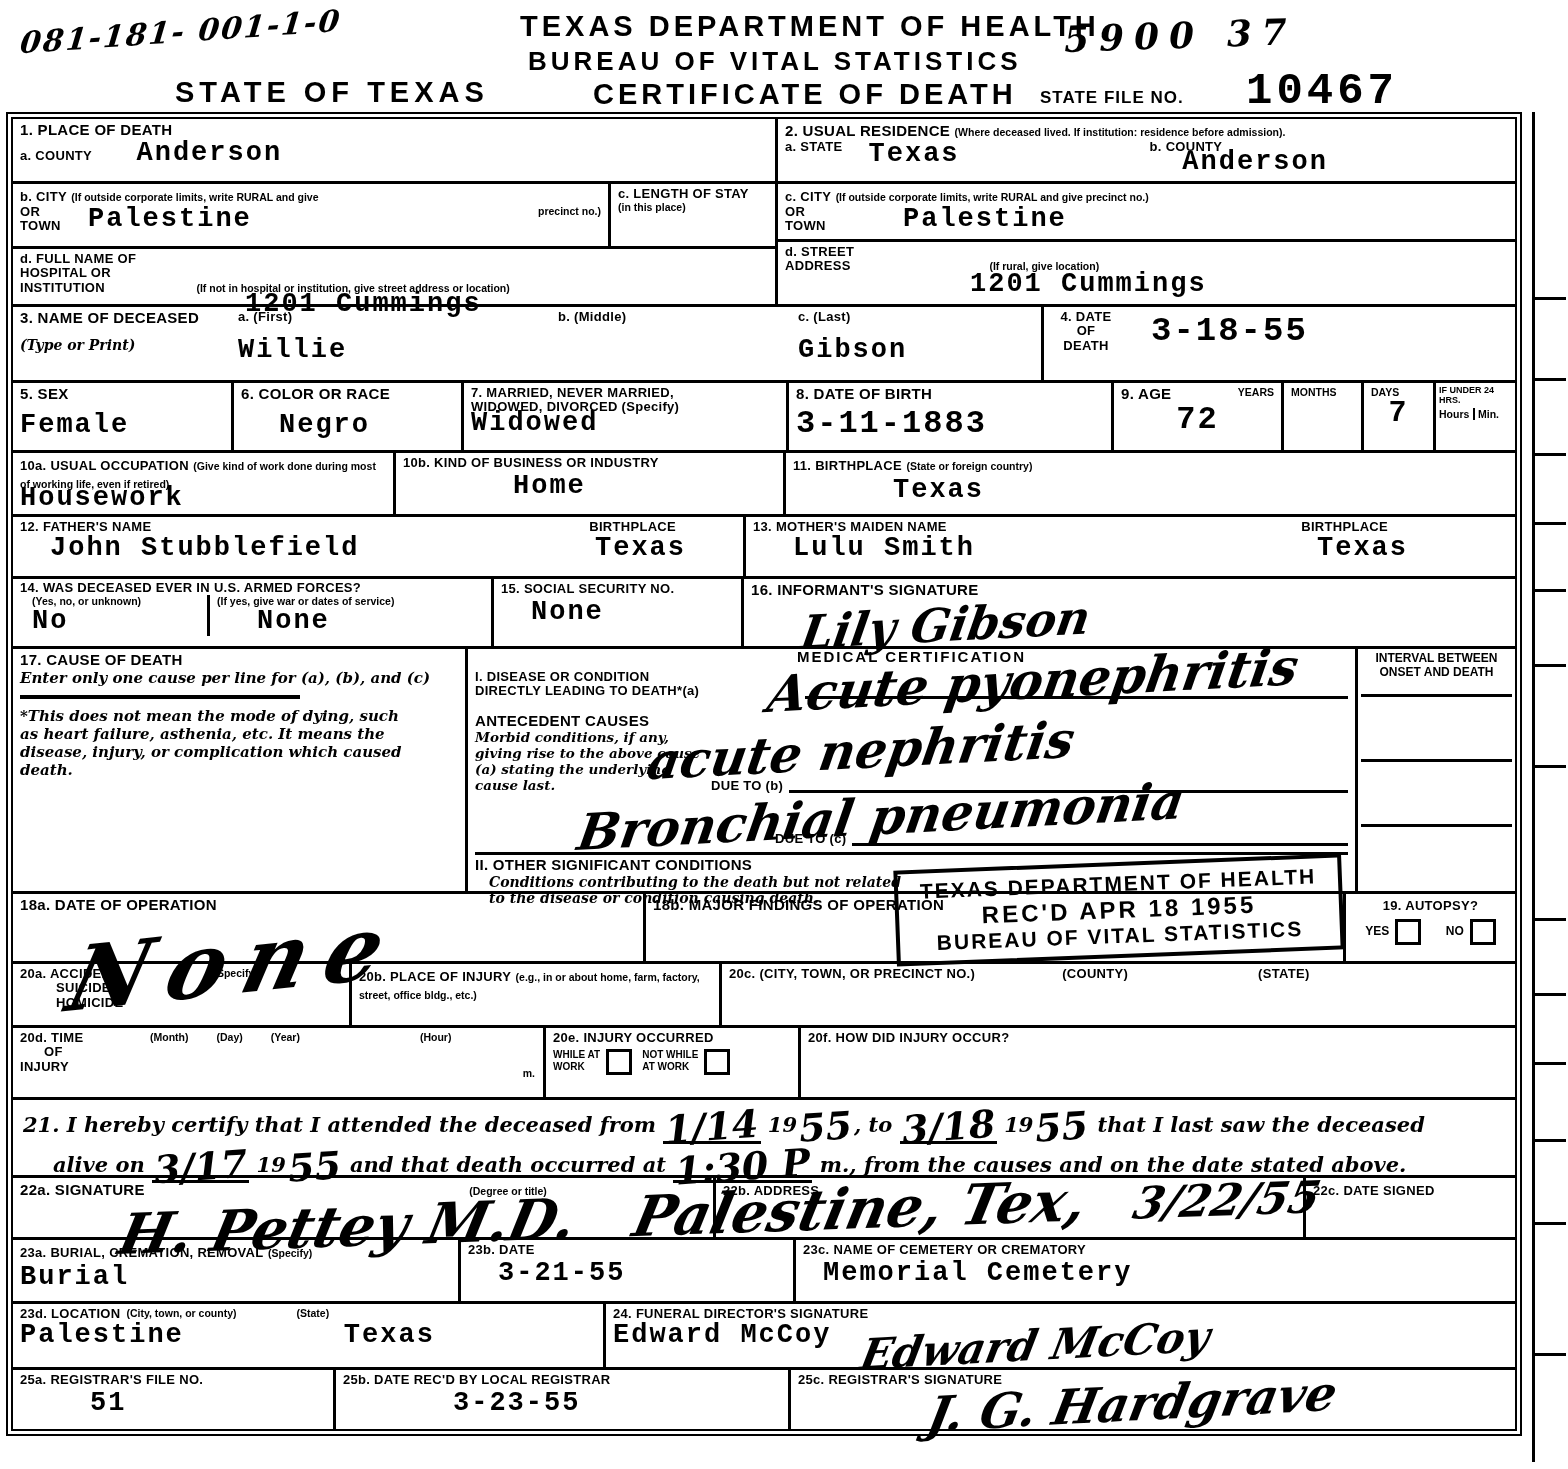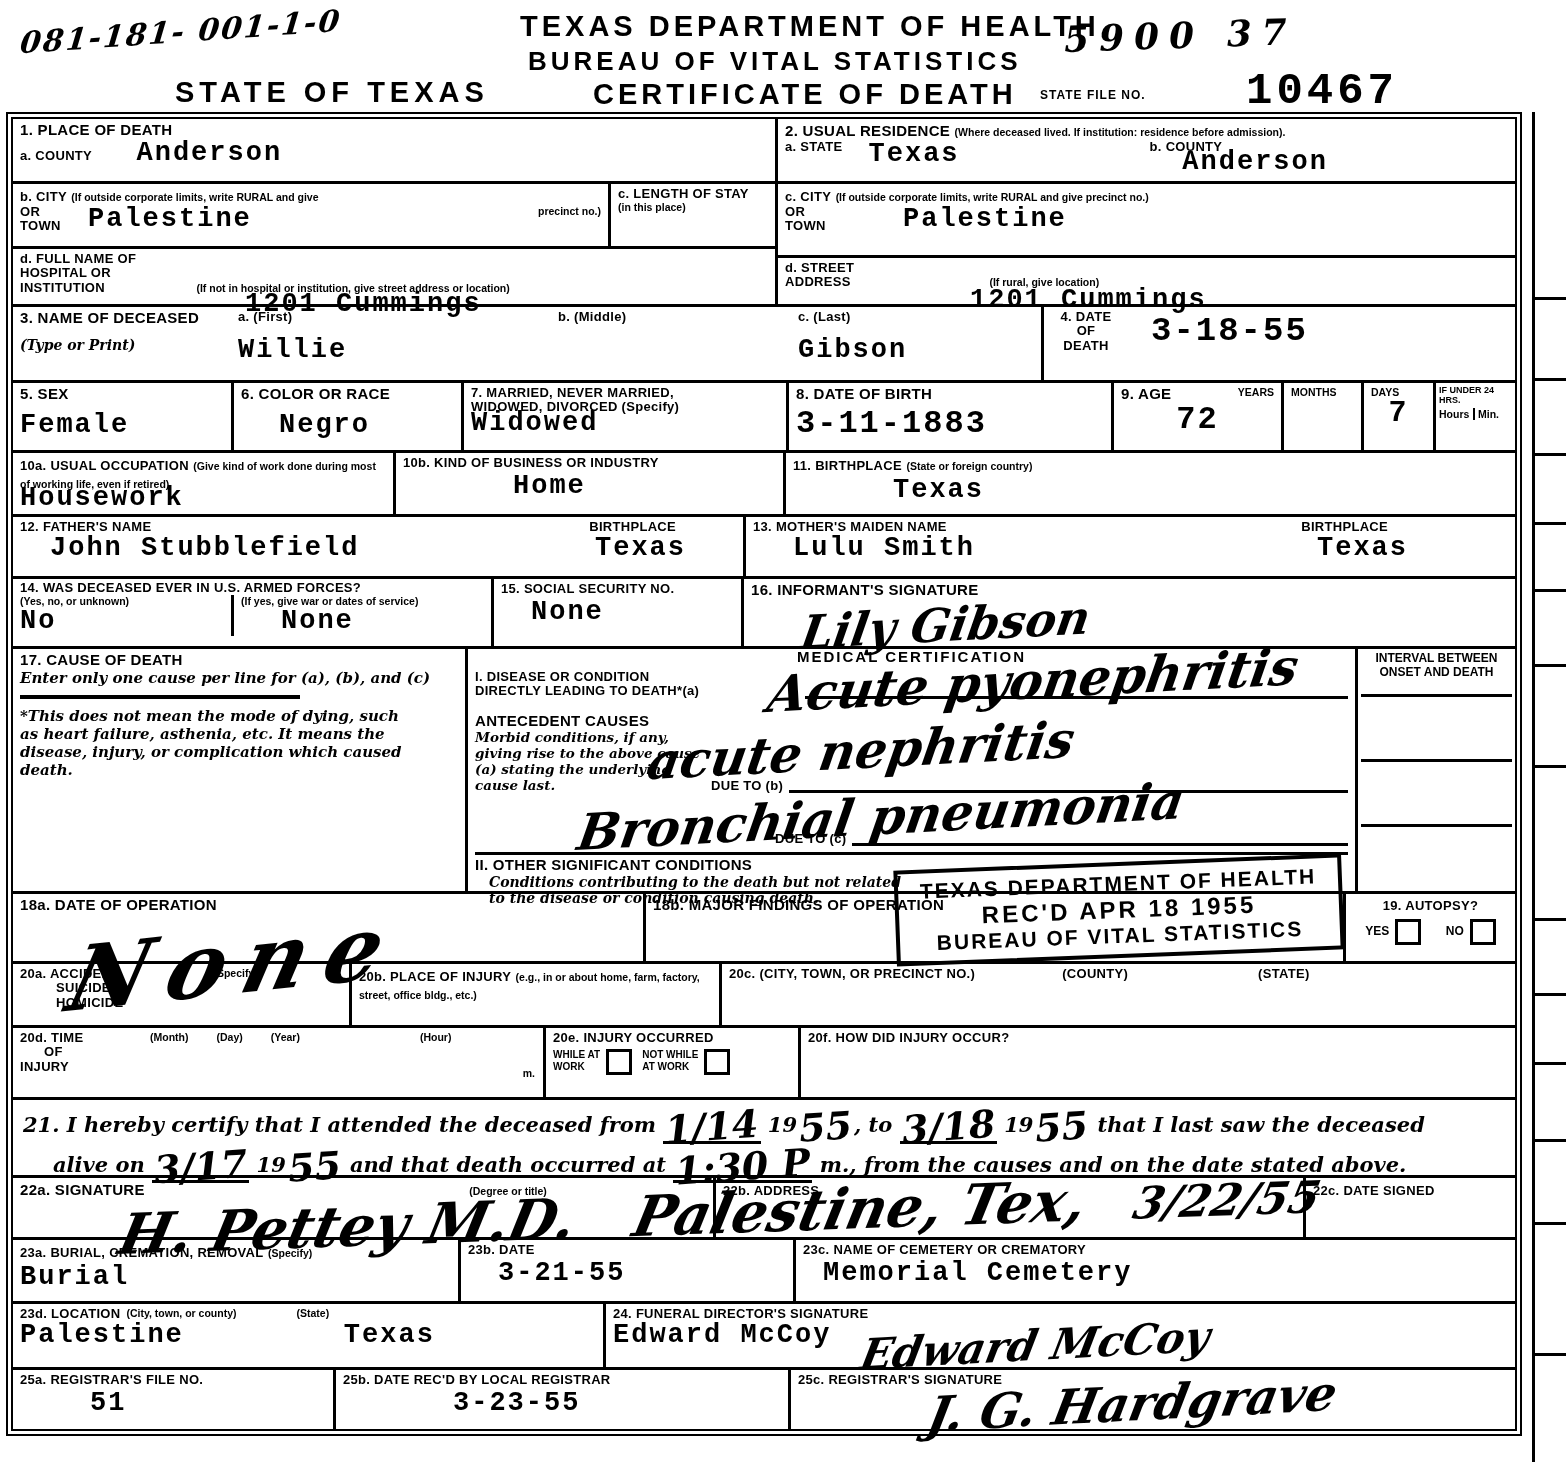--- a/index.html
+++ b/index.html
@@ -7,21 +7,21 @@
         font-family:"Liberation Sans",sans-serif;overflow:hidden;}
   
   .hdr{position:absolute;left:0;top:0;width:100%;height:112px;}
   .hw{font-family:"DejaVu Serif",serif;font-style:italic;font-weight:700;white-space:nowrap;}
   .code-hw{position:absolute;left:20px;top:14px;font-size:30px;transform:rotate(-4deg) skewX(-10deg);letter-spacing:2px;}
   .dept{position:absolute;left:520px;top:10px;font-size:29px;font-weight:700;letter-spacing:4px;}
   .bureau{position:absolute;left:528px;top:46px;font-size:26px;font-weight:700;letter-spacing:4px;}
   .hwnum{position:absolute;left:1064px;top:14px;font-size:36px;transform:rotate(-2deg);letter-spacing:10px;}
   .stx{position:absolute;left:175px;top:76px;font-size:29px;font-weight:700;letter-spacing:5px;}
   .certti{position:absolute;left:585px;top:78px;font-size:29px;font-weight:700;letter-spacing:4px;border-bottom:3px solid #000;padding:0 8px 2px 8px;}
-  .sfl{position:absolute;left:1040px;top:88px;font-size:12px;font-weight:700;letter-spacing:1px;}
+  .sfl{position:absolute;left:1040px;top:88px;font-size:17px;font-weight:700;letter-spacing:1px;}
   .sfn{position:absolute;left:1232px;top:66px;font-size:44px;font-weight:700;font-family:"Liberation Mono",monospace;letter-spacing:4px;border-bottom:4px solid #000;padding:0 14px;}
   
   .form{position:absolute;left:6px;top:112px;width:1516px;border:7px double #000;box-sizing:border-box;background:#fff;}
   .row{display:flex;border-top:3px solid #000;box-sizing:border-box;position:relative;}
   .row.first{border-top:none;}
   .cell{border-left:3px solid #000;padding:3px 7px;box-sizing:border-box;position:relative;overflow:visible;}
   .cell.nb{border-left:none;}
   .lbl{font-weight:700;font-size:15px;letter-spacing:.3px;line-height:1.1;}
   .lbl.sm{font-size:13px;}
   .paren{font-weight:700;font-size:10.5px;line-height:1.15;}
@@ -100,21 +100,21 @@
         <div style="height:62px;padding:3px 7px;box-sizing:border-box;border-radius:28px;">
           <span class="lbl">2. USUAL RESIDENCE</span>
           <span class="paren">(Where deceased lived.  If institution: residence before admission).</span>
           <div style="display:flex;">
             <span class="lbl sm">a. STATE</span>
             <span class="typed" style="margin-left:26px;">Texas</span>
             <span class="lbl sm" style="margin-left:190px;">b. COUNTY</span>
             <span class="typed" style="margin-left:-40px;margin-top:8px;">Anderson</span>
           </div>
         </div>
-        <div class="hline" style="height:74px;padding:3px 7px;box-sizing:border-box;">
+        <div class="hline" style="height:58px;padding:3px 7px;box-sizing:border-box;">
           <span class="lbl sm">c. CITY</span>
           <span class="paren">(If outside corporate limits, write RURAL and give precinct no.)</span>
           <div style="display:flex;">
             <span class="lbl sm" style="width:58px;">OR TOWN</span>
             <span class="typed" style="margin-left:60px;">Palestine</span>
           </div>
         </div>
         <div class="hline" style="height:58px;padding:3px 7px;box-sizing:border-box;">
           <span class="lbl sm" style="display:inline-block;width:90px;">d. STREET ADDRESS</span>
           <span class="paren" style="margin-left:110px;">(If rural, give location)</span>
@@ -230,21 +230,21 @@
           <span class="typed" style="margin-left:40px;">Lulu Smith</span>
           <span class="typed" style="margin-right:100px;">Texas</span>
         </div>
       </div>
     </div>
 
     <div class="row" style="height:70px;">
       <div class="cell nb" style="width:478px;padding:0;">
         <div class="lbl sm" style="padding:2px 7px 0 7px;">14. WAS DECEASED EVER IN U.S. ARMED FORCES?</div>
         <div style="display:flex;">
-          <div style="width:218px;padding:0 7px;box-sizing:border-box;">
+          <div style="width:194px;padding:0 19px;box-sizing:border-box;">
             <div class="paren">(Yes, no, or unknown)</div>
             <div class="typed">No</div>
           </div>
           <div class="vline" style="flex:1;padding:0 7px;">
             <div class="paren">(If yes, give war or dates of service)</div>
             <div class="typed" style="margin-left:40px;">None</div>
           </div>
         </div>
       </div>
       <div class="cell" style="width:250px;">

